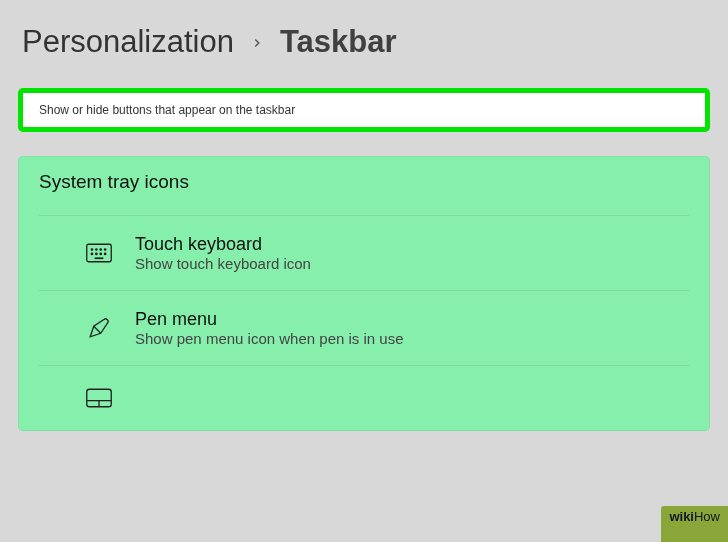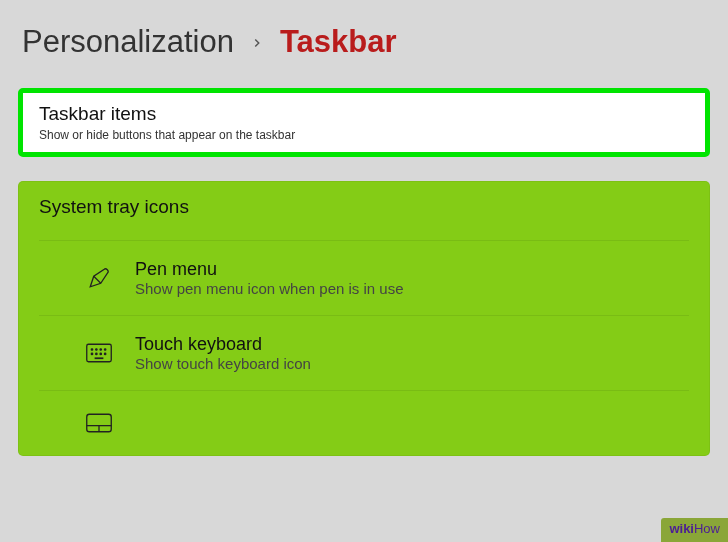--- a/index.html
+++ b/index.html
@@ -23,25 +23,25 @@
       color: #333;
     }
     .breadcrumb-sep {
       font-size: 24px;
       color: #555;
       font-weight: 300;
     }
     .breadcrumb-current {
       font-size: 31px;
       font-weight: 600;
-      color: #b91c1c;
+      color: #404040;
     }
     .section {
       margin: 0 18px 10px 18px;
-      background: #84cc16;
+      background: #86efac;
       border-radius: 5px;
       padding: 14px 20px;
       border: 1px solid rgba(0,0,0,0.05);
     }
     .section.highlighted {
       border: 5px solid #00e400;
       background: #fff;
       padding: 10px 16px;
       margin-bottom: 24px;
     }
@@ -95,24 +95,24 @@
     .item-subtitle {
       font-size: 15px;
       font-weight: 400;
       color: #444;
     }
     .watermark {
       position: absolute;
       bottom: 0;
       right: 0;
       background: #8aa638;
-      color: #4c1d95;
+      color: #0f172a;
       font-size: 13px;
       font-weight: 600;
-      padding: 3px 8px 6px 8px;
+      padding: 3px 8px 18px 8px;
       font-family: Arial, sans-serif;
       border-top-left-radius: 3px;
     }
     .watermark-how {
       font-weight: 400;
     }
   </style>
 </head>
 <body>
 
@@ -120,41 +120,27 @@
   <span class="breadcrumb-parent">Personalization</span>
   <span class="breadcrumb-sep">
     <svg width="14" height="14" viewBox="0 0 24 24" fill="none" stroke="#555" stroke-width="2.5">
         <polyline points="9 18 15 12 9 6"></polyline>
       </svg>
   </span>
   <span class="breadcrumb-current">Taskbar</span>
 </div>
 
 <div class="section highlighted">
-  <div class="section-title">Taskbar items</div>
   <div class="section-subtitle">Show or hide buttons that appear on the taskbar</div>
 </div>
 
 <div class="section tray">
   <div class="section-title">System tray icons</div>
 
   <div class="item-list">
-
-    <div class="item-row">
-      <span class="item-icon">
-        <svg width="28" height="28" viewBox="0 0 32 32">
-          <path d="M6 26 L10 14 L22 6 C24 4 28 8 26 10 L18 22 L6 26 Z"></path>
-          <line x1="10" y1="14" x2="18" y2="22"></line>
-        </svg>
-      </span>
-      <div class="item-text">
-        <span class="item-title">Pen menu</span>
-        <span class="item-subtitle">Show pen menu icon when pen is in use</span>
-      </div>
-    </div>
 
     <div class="item-row">
       <span class="item-icon">
         <svg width="28" height="24" viewBox="0 0 32 24">
           <rect x="2" y="2" width="28" height="20" rx="2"></rect>
           <circle cx="8" cy="8" r="0.8" fill="#222"></circle>
           <circle cx="13" cy="8" r="0.8" fill="#222"></circle>
           <circle cx="18" cy="8" r="0.8" fill="#222"></circle>
           <circle cx="23" cy="8" r="0.8" fill="#222"></circle>
           <circle cx="8" cy="13" r="0.8" fill="#222"></circle>
@@ -165,20 +151,33 @@
         </svg>
       </span>
       <div class="item-text">
         <span class="item-title">Touch keyboard</span>
         <span class="item-subtitle">Show touch keyboard icon</span>
       </div>
     </div>
 
     <div class="item-row">
       <span class="item-icon">
+        <svg width="28" height="28" viewBox="0 0 32 32">
+          <path d="M6 26 L10 14 L22 6 C24 4 28 8 26 10 L18 22 L6 26 Z"></path>
+          <line x1="10" y1="14" x2="18" y2="22"></line>
+        </svg>
+      </span>
+      <div class="item-text">
+        <span class="item-title">Pen menu</span>
+        <span class="item-subtitle">Show pen menu icon when pen is in use</span>
+      </div>
+    </div>
+
+    <div class="item-row">
+      <span class="item-icon">
         <svg width="28" height="22" viewBox="0 0 32 24">
           <rect x="2" y="2" width="28" height="20" rx="3"></rect>
           <line x1="2" y1="15" x2="30" y2="15"></line>
           <line x1="16" y1="15" x2="16" y2="22"></line>
         </svg>
       </span>
     </div>
 
   </div>
 </div>

